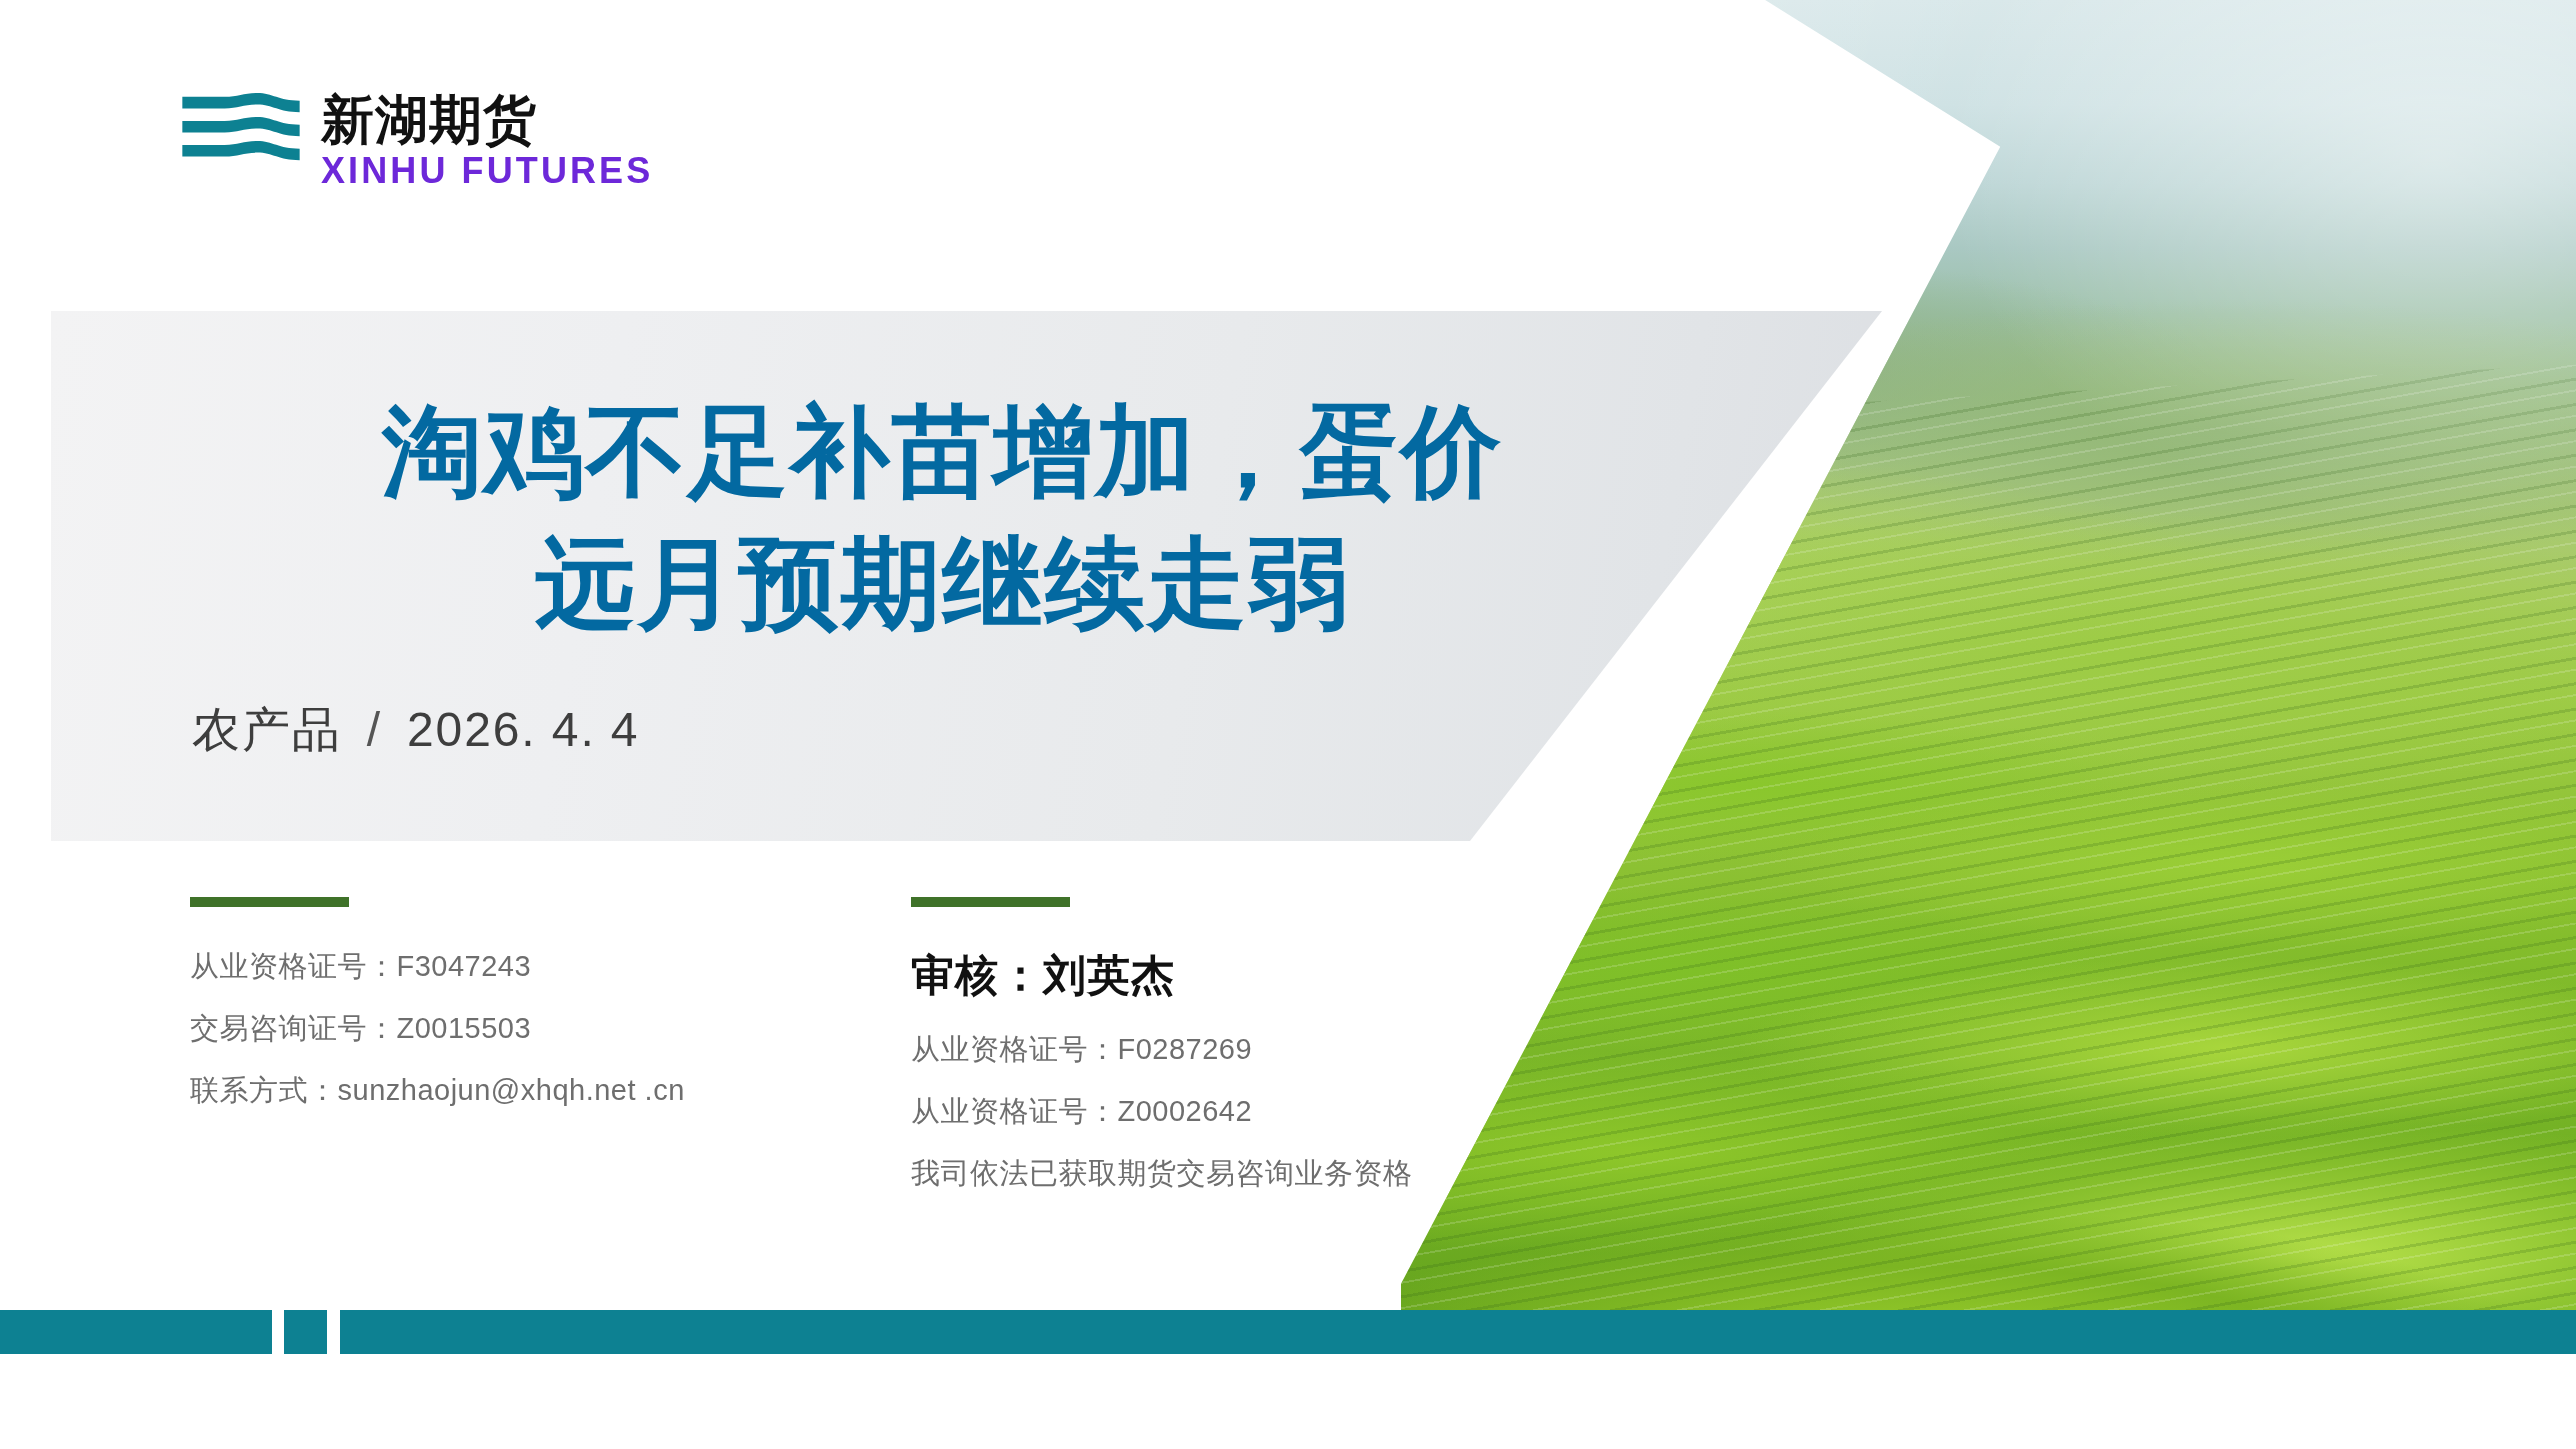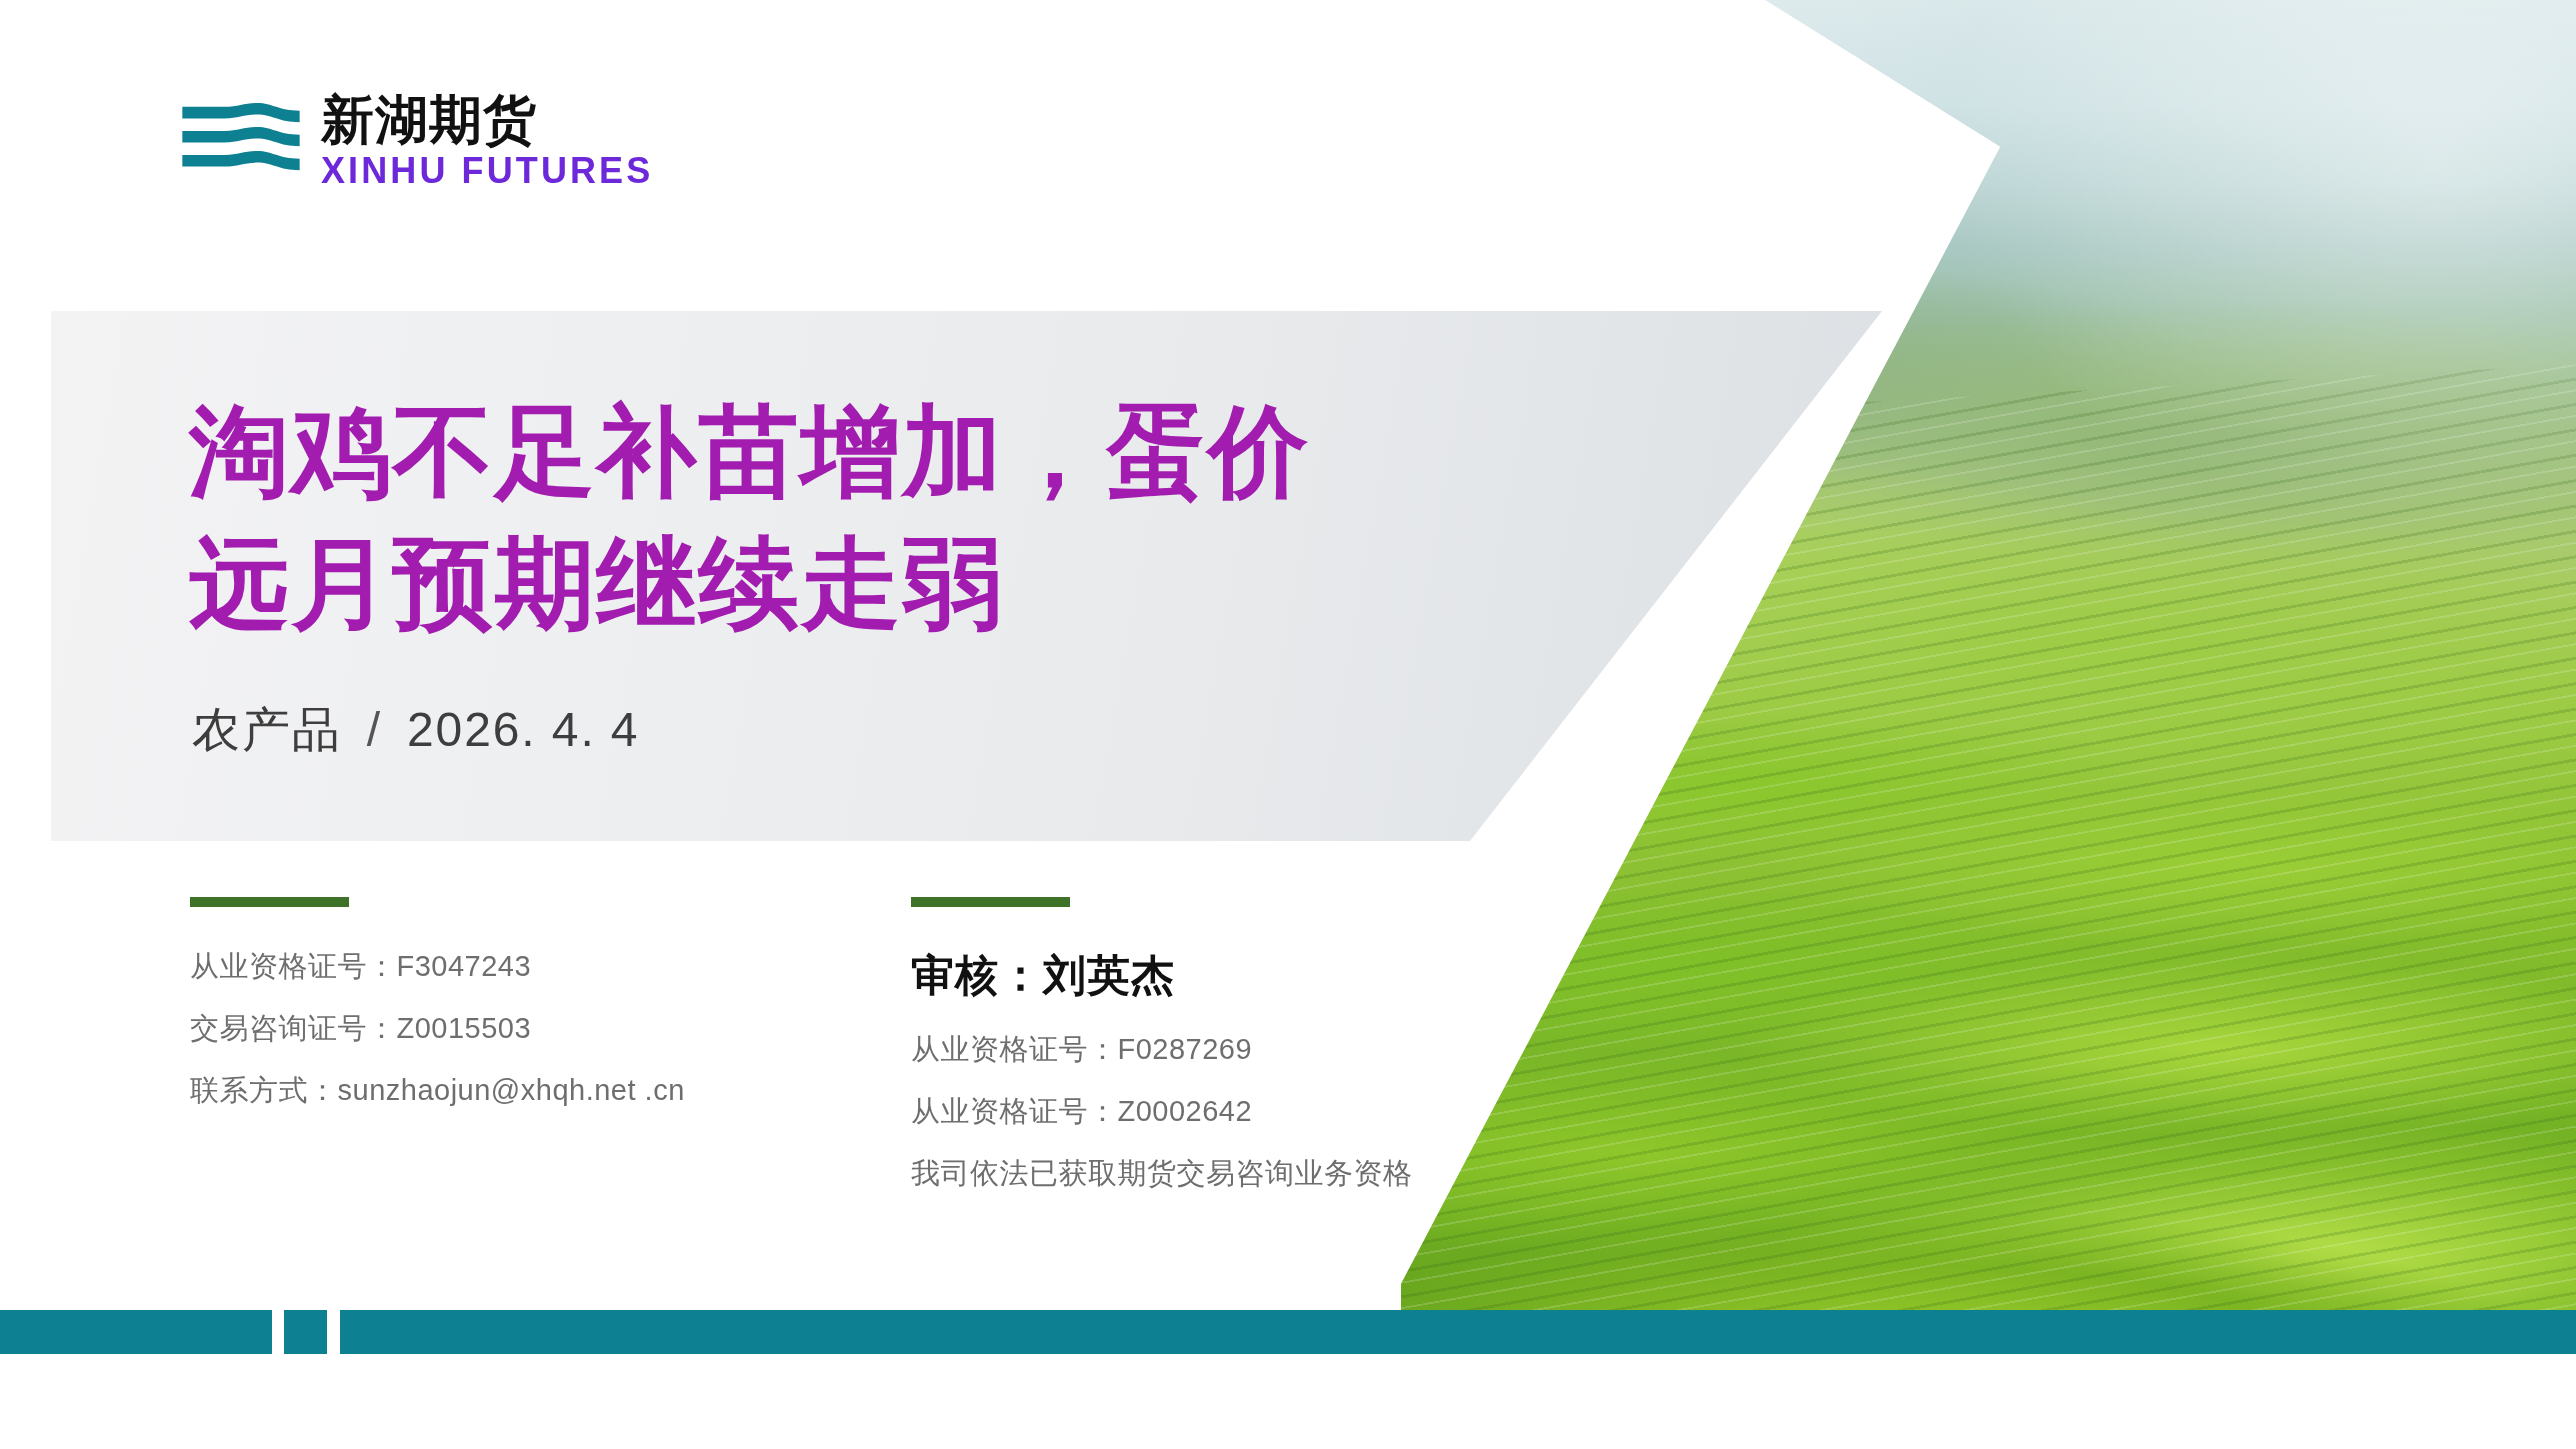--- a/index.html
+++ b/index.html
@@ -120,21 +120,21 @@
       #dcdfe3 100%);
     clip-path: polygon(0 0, 100% 0, 77.5% 100%, 0 100%);
   }
 
   
   .logo {
     position: absolute;
     left: 182px;
     top: 93px;
     display: flex;
-    align-items: center;
+    align-items: flex-start;
     gap: 21px;
   }
   .logo-mark {
     width: 118px;
     height: 75px;
     position: relative;
     flex: 0 0 auto;
   }
   .logo-mark svg { display: block; }
   .logo-text { display: flex; flex-direction: column; line-height: 1; }
@@ -151,25 +151,26 @@
     letter-spacing: 3.1px;
     margin-top: 6.8px;
   }
 
   
   .headline {
     position: absolute;
     left: 189px;
     top: 385px;
     width: 1507px;
-    color: #a21caf;
+    color: #0369a1;
     font-size: 100px;
     font-weight: bold;
     line-height: 1.32;
     letter-spacing: 1.9px;
+    text-align: center;
   }
   .headline .ln { display: block; white-space: nowrap; }
 
   .subtitle {
     position: absolute;
     left: 192px;
     top: 698px;
     font-size: 48px;
     color: #3e3e3e;
     letter-spacing: 1.9px;

